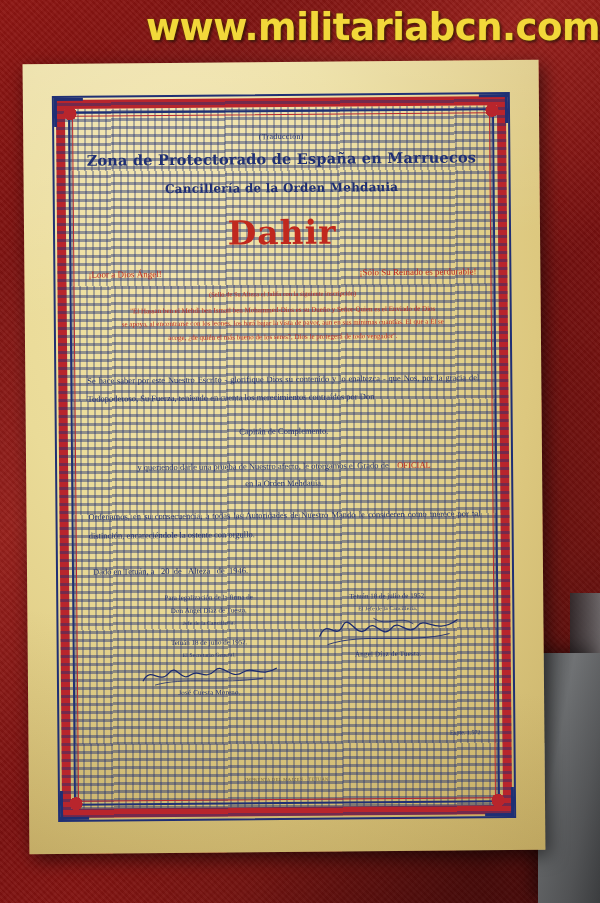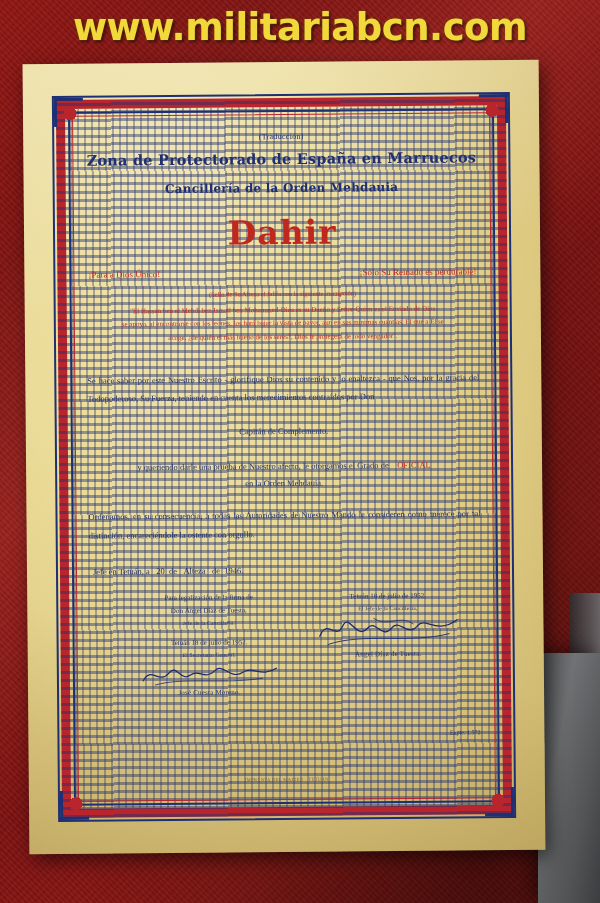--- a/index.html
+++ b/index.html
@@ -60,21 +60,21 @@
     height: 310px;
     background: linear-gradient(90deg, rgba(60,62,65,0.85), rgba(140,143,146,0.9));
   }
 
   
   .watermark {
     position: absolute;
     top: 6px;
     left: 0;
     width: 600px;
-    text-align: center;
+    text-align: right;
     font-family: "DejaVu Sans", sans-serif;
     font-weight: bold;
     font-size: 37px;
     letter-spacing: -0.5px;
     color: #f2d83a;
     text-shadow: 0 0 2px #6a5c00, 2px 2px 3px rgba(0,0,0,0.55);
     z-index: 40;
     white-space: nowrap;
   }
 
@@ -340,21 +340,21 @@
 
       <div class="traduccion">(Traducción)</div>
 
       <div class="title-1">Zona de Protectorado de España en Marruecos</div>
 
       <div class="title-2">Cancillería de la Orden Mehdauia</div>
 
       <div class="dahir">Dahir</div>
 
       <div class="motto">
-        <span>¡Para a Dios Único!</span>
+        <span>¡Loor a Dios Ángel!</span>
         <span>¡Sólo Su Reinado es perdurable!</span>
       </div>
 
       <div class="seal-note">(Sello de Su Alteza el Jalifa con la siguiente inscripción)</div>
 
       <div class="quran">
         <div>"El Hassan ben el Mehdi ben Ismail ben Mohammed-Dios es su Dueño y Señor-Quien es el Enviado de Dios</div>
         <div>se apoya, al encontrarse con los leones, los hará bajar la vista de pavor, aun en sus mínimas cuantías. El que a Él se</div>
         <div>acoge, ¿de quién el más bueno de los seres?, Dios le protegerá de todo vengador".</div>
       </div>
@@ -365,21 +365,21 @@
 
       <div class="grade-line">
         <span>y queriendo darle una prueba de Nuestro afecto, le otorgamos el Grado de</span>
         &nbsp;&nbsp;&nbsp;<span class="red">OFICIAL</span>
       </div>
       <div class="order-line">en la Orden Mehdauia.</div>
 
       <div class="para-2">Ordenamos, en su consecuencia, a todas las Autoridades de Nuestro Mando le consideren como merece por tal distinción, encareciéndole la ostente con orgullo.</div>
 
       <div class="dated">
-        <span>Jefe en Tetuán, a</span>
+        <span>Dado en Tetuán, a</span>
         &nbsp;&nbsp;<span class="hand">20</span>
         &nbsp;<span>de</span>
         &nbsp;&nbsp;<span class="hand">Alteza</span>
         &nbsp;&nbsp;<span>de</span>
         &nbsp;<span>1946.</span>
       </div>
 
       <div class="sig-area">
 
         <div class="sig-left">

